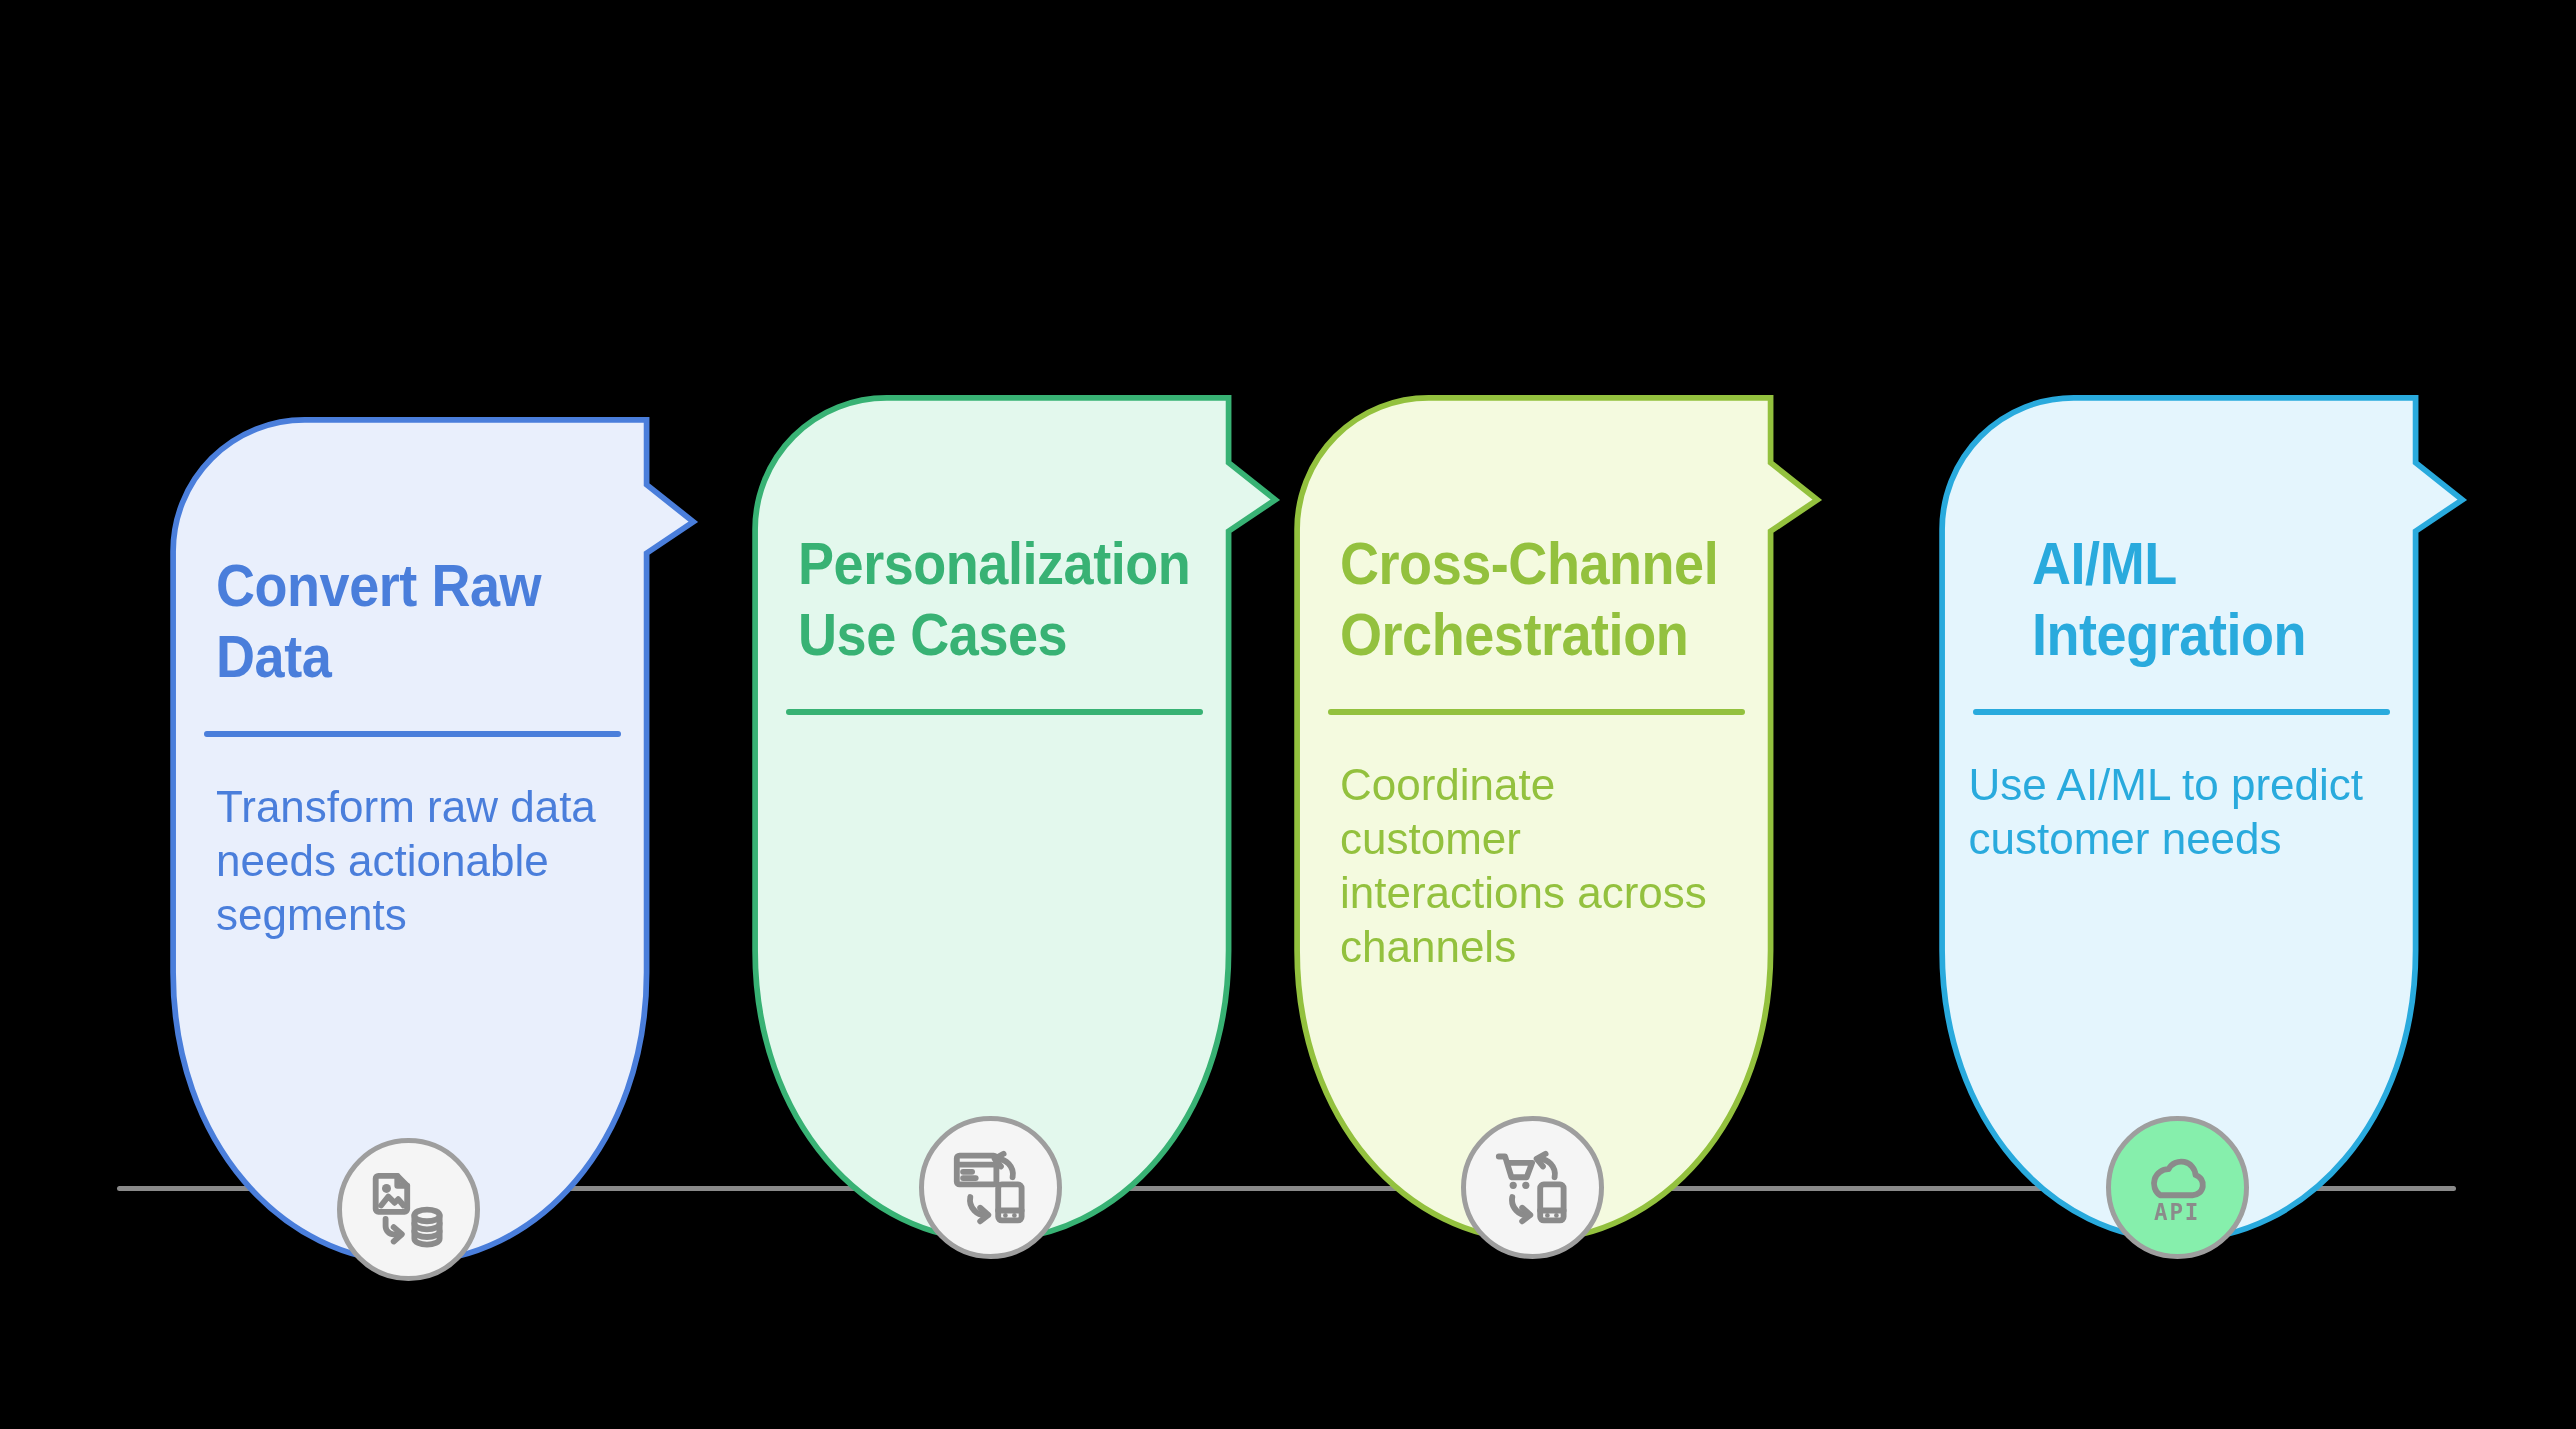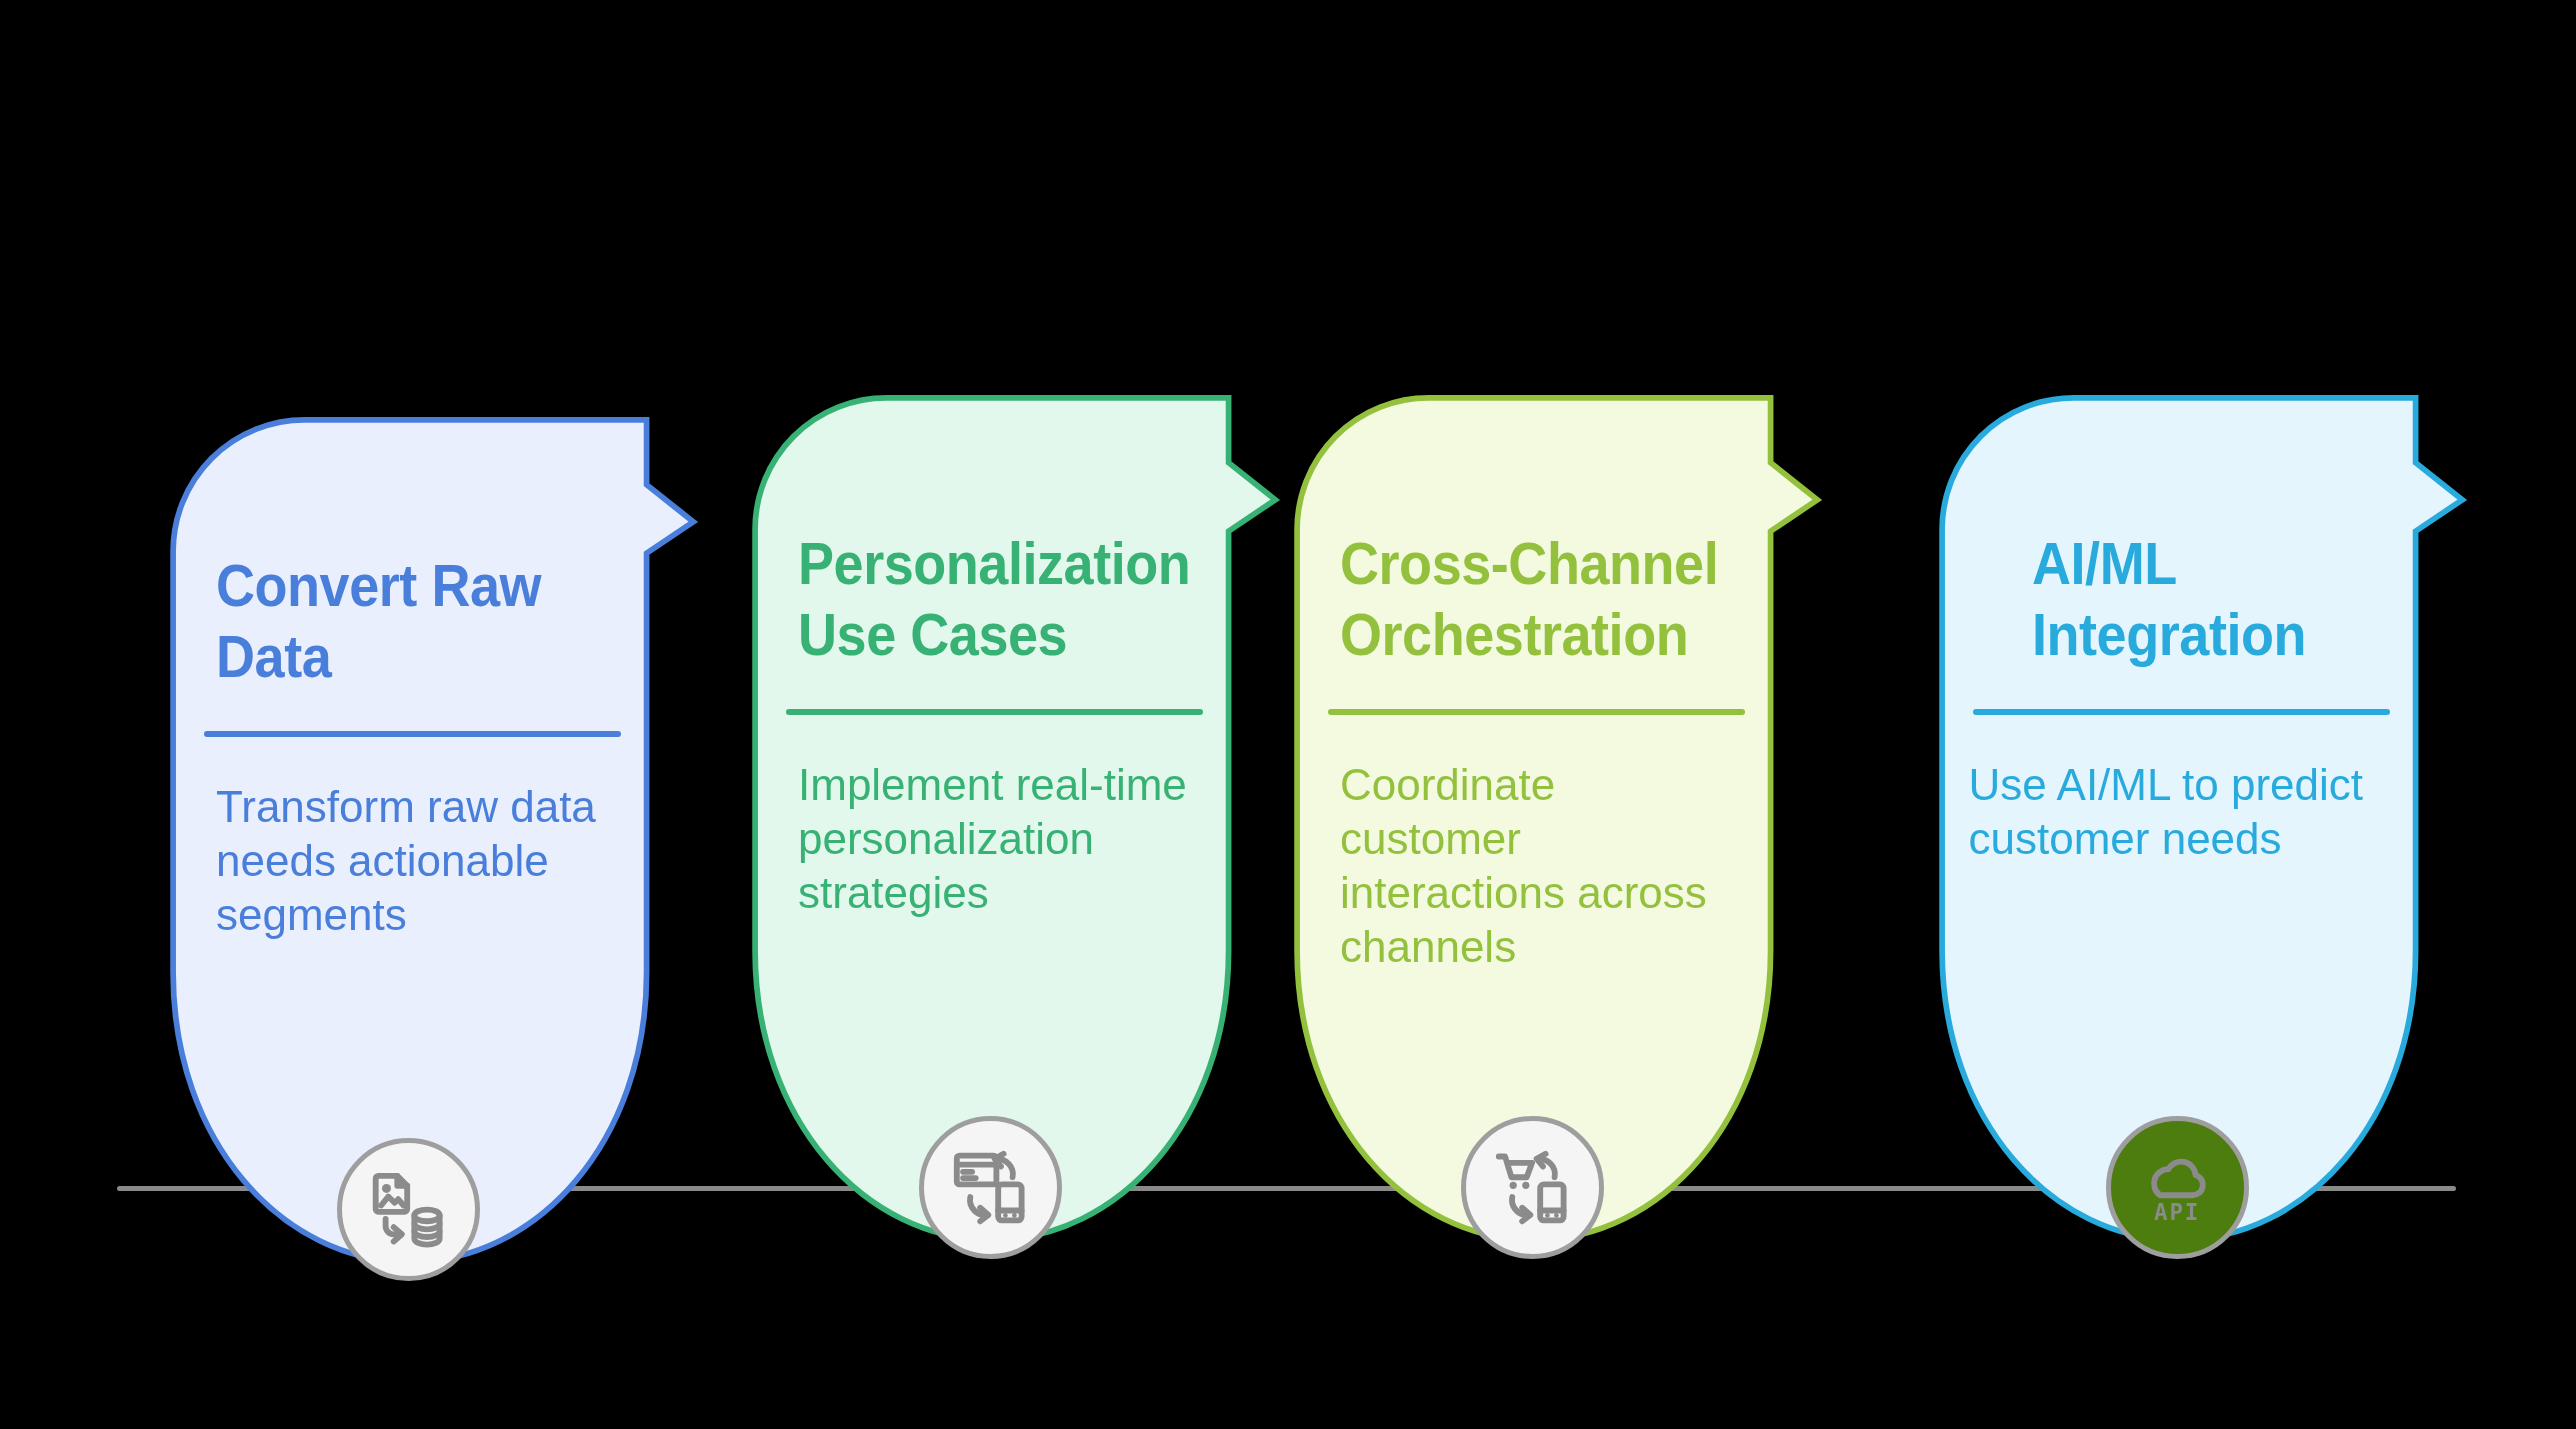--- a/index.html
+++ b/index.html
@@ -148,23 +148,20 @@
     </div>
   </div>
 
   <div class="card" style="left: 752px; padding-left: 8px; --accent: #38b274; --fill: #e3f8ed;">
     <svg class="card-shape" width="534" height="886" viewBox="0 0 560 930">
       <path class="shape-path" d="M 141 3 H 500 V 71 L 549 110 L 500 143 V 583 C 500 762 384 887 251.5 887 C 119 887 3 762 3 583 V 141 A 138 138 0 0 1 141 3 Z"></path>
     </svg>
     <div class="card-title">Personalization
 Use Cases</div>
     <div class="card-divider"></div>
-    <div class="card-desc">Implement real-time
-personalization
-strategies</div>
     <div class="icon-circle" style="background: rgb(245, 245, 245); border-color: rgb(158, 158, 158);">
       <svg width="90" height="90" viewBox="0 0 100 100">
         <rect class="glyph" x="12" y="14" width="44" height="32" rx="3" style="stroke: rgb(139, 139, 139);"></rect>
         <path class="glyph" d="M14 24 h40" style="stroke: rgb(139, 139, 139);"></path>
         <path class="glyph" d="M19 32 h10" style="stroke: rgb(139, 139, 139);"></path>
         <path class="glyph" d="M19 39 h14" style="stroke: rgb(139, 139, 139);"></path>
         <rect class="glyph" x="58" y="46" width="26" height="40" rx="4" style="stroke: rgb(139, 139, 139);"></rect>
         <path class="glyph" d="M58 75 h26" style="stroke: rgb(139, 139, 139);"></path>
         <circle class="glyph-fill" cx="66" cy="80.5" r="2.6" style="fill: rgb(139, 139, 139);"></circle>
         <circle class="glyph-fill" cx="76" cy="80.5" r="2.6" style="fill: rgb(139, 139, 139);"></circle>
@@ -206,21 +203,21 @@
 
   <div class="card title-indented desc-tight" style="left: 1912px; margin-left: 27px; --accent: #29aadd; --fill: #e4f5fd;">
     <svg class="card-shape" width="534" height="886" viewBox="0 0 560 930">
       <path class="shape-path" d="M 141 3 H 500 V 71 L 549 110 L 500 143 V 583 C 500 762 384 887 251.5 887 C 119 887 3 762 3 583 V 141 A 138 138 0 0 1 141 3 Z"></path>
     </svg>
     <div class="card-title">AI/ML
 Integration</div>
     <div class="card-divider"></div>
     <div class="card-desc">Use AI/ML to predict
 customer needs</div>
-    <div class="icon-circle" style="background: #4d7c0f; border-color: rgb(158, 158, 158);">
+    <div class="icon-circle" style="background: #86efac; border-color: rgb(158, 158, 158);">
       <svg width="90" height="90" viewBox="0 0 100 100">
         <path class="glyph" d="M30 58 L66 58 A11.5 11.5 0 0 0 69.5 35.5 A16 16 0 0 0 39.5 29 A16 16 0 0 0 30 58 Z" style="stroke: rgb(139, 139, 139);"></path>
         <text class="glyph-text" x="49" y="85" text-anchor="middle" style="fill: rgb(139, 139, 139);">API</text>
       </svg>
     </div>
   </div>
 
 </div>
 
 

